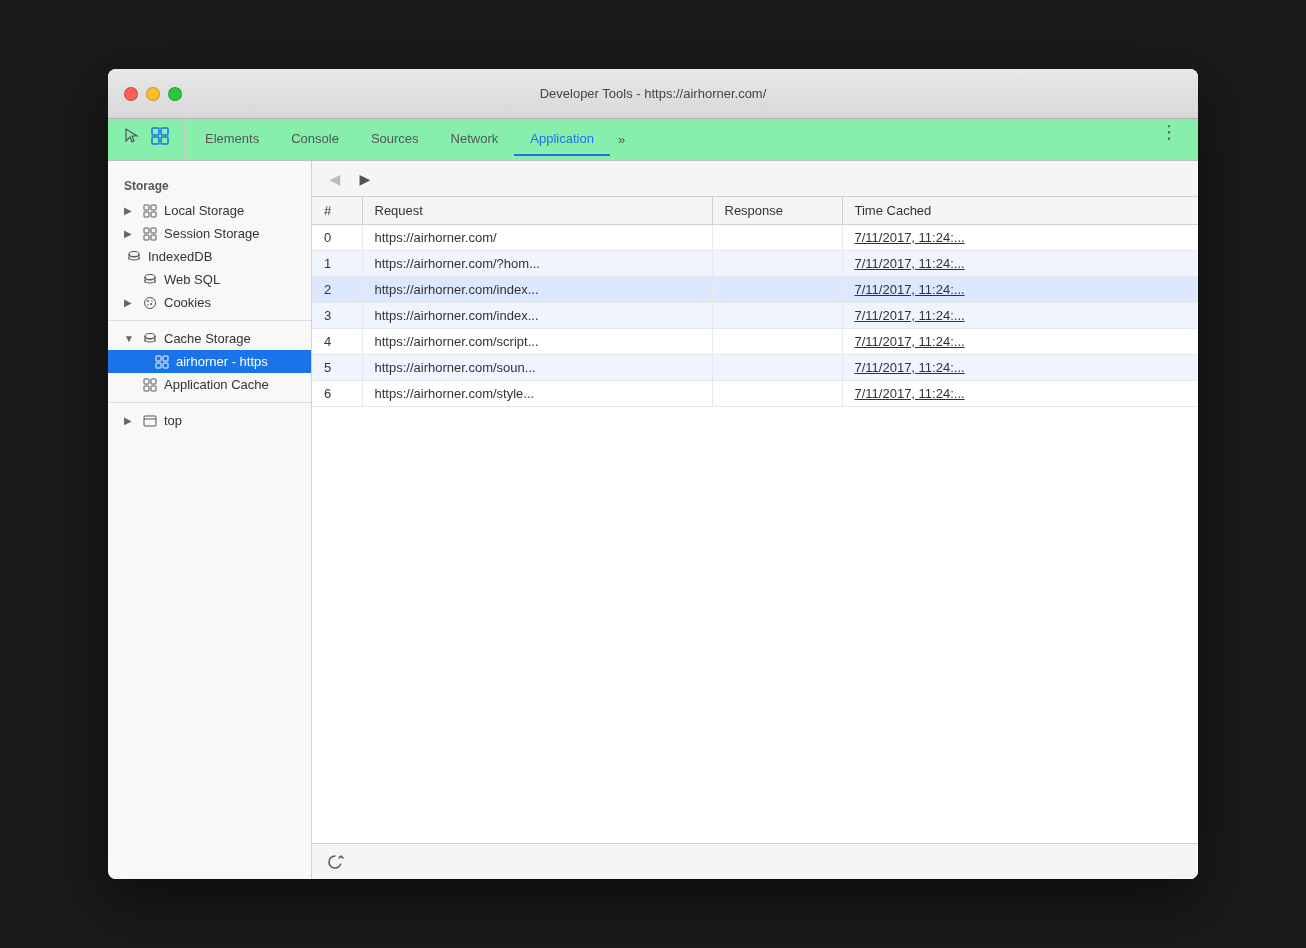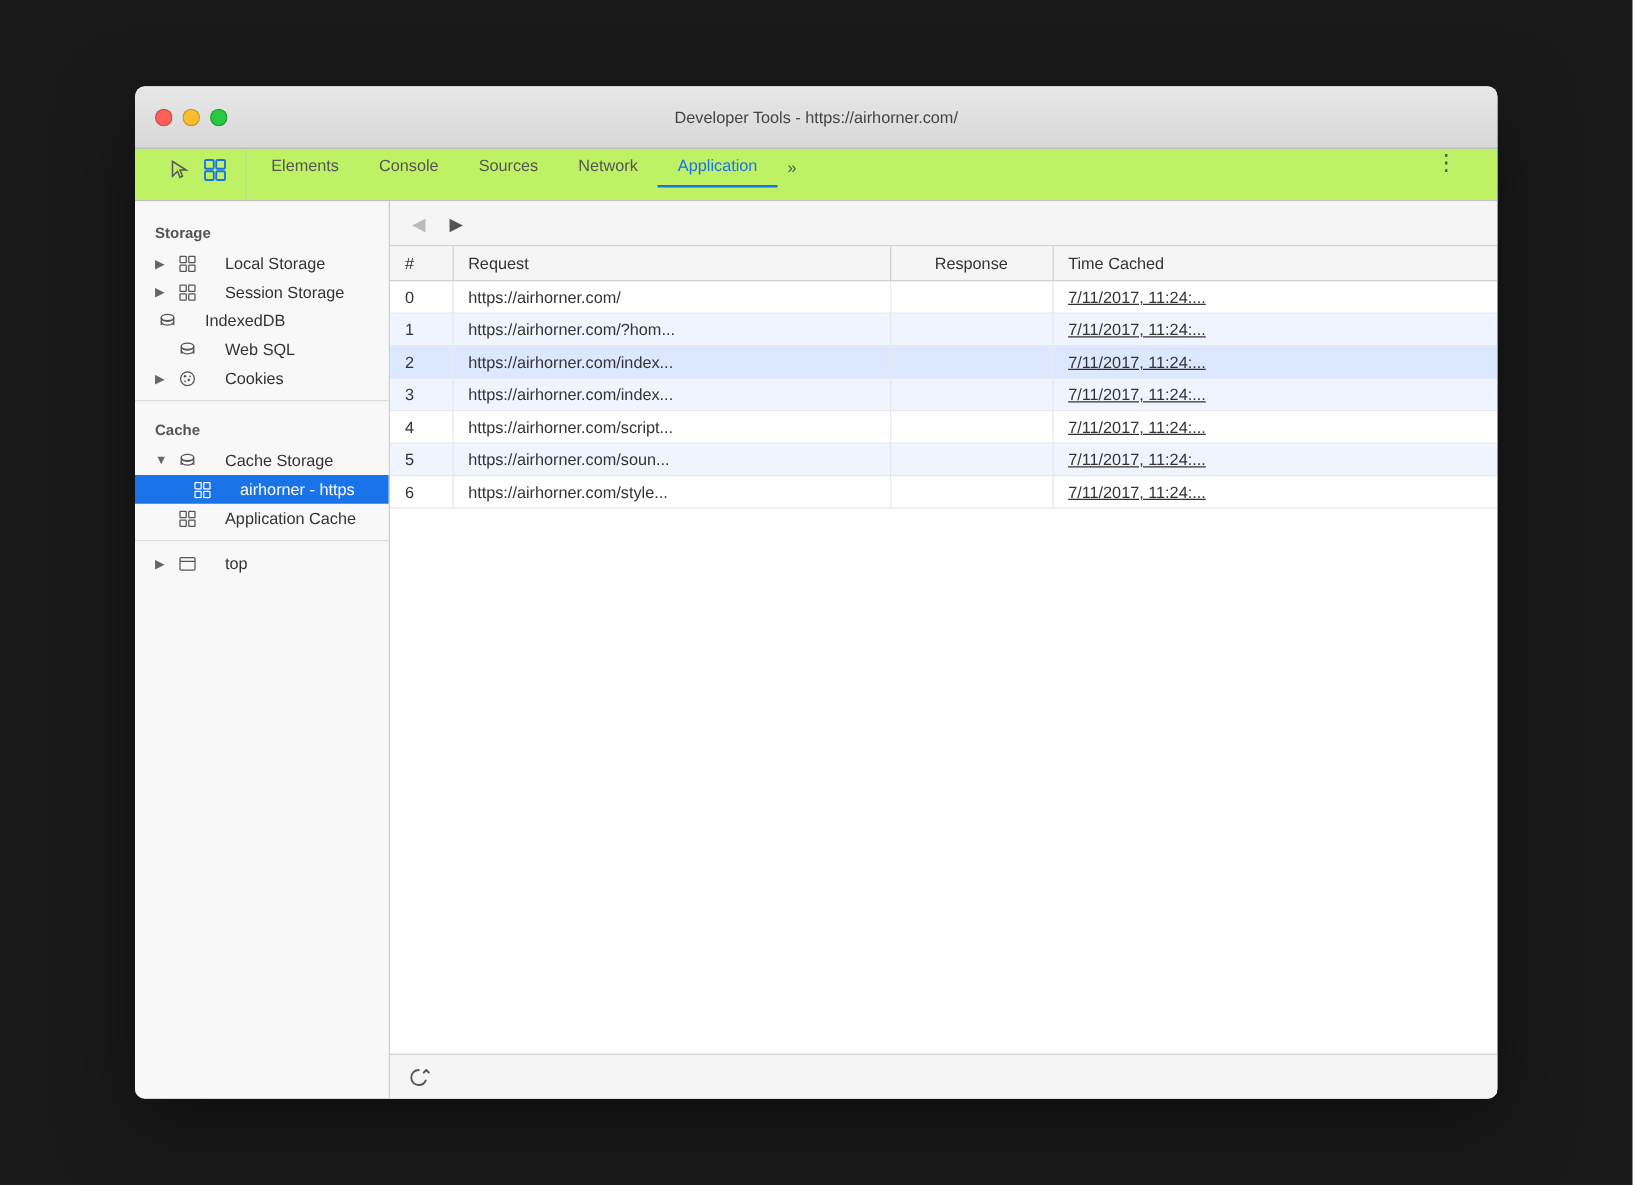--- a/index.html
+++ b/index.html
@@ -49,25 +49,25 @@
     .title-text {
       position: absolute;
       left: 50%;
       transform: translateX(-50%);
       font-size: 13px;
       color: #444;
       font-weight: 500;
     }
     
     .tab-bar {
-      background: #bef264;
+      background: #86efac;
       height: 42px;
       display: flex;
-      align-items: flex-start;
-      padding: 0 24px;
+      align-items: center;
+      padding: 0 12px;
       border-bottom: 1px solid #c0c0c0;
       flex-shrink: 0;
     }
     .tab-toolbar-left {
       display: flex;
       align-items: center;
       gap: 4px;
       padding-bottom: 8px;
       padding-right: 12px;
       border-right: 1px solid #ccc;
@@ -163,21 +163,20 @@
       font-size: 14px;
       color: #555;
       width: 16px;
       flex-shrink: 0;
       display: flex;
       align-items: center;
       justify-content: center;
     }
     .item-label {
       font-size: 13px;
-      margin-left: 16px;
     }
     
     .panel {
       flex: 1;
       display: flex;
       flex-direction: column;
       background: white;
       overflow: hidden;
     }
     .panel-toolbar {
@@ -239,21 +238,21 @@
       background: white;
     }
     tbody tr:nth-child(even) {
       background: #f0f4ff;
     }
     tbody tr:nth-child(3) {
       background: #dce8ff;
     }
     .col-num { width: 50px; }
     .col-request { width: 350px; }
-    .col-response { width: 130px; text-align: center; }
+    .col-response { width: 130px; }
     .col-time { flex: 1; }
     
     .bottom-toolbar {
       height: 36px;
       background: #f5f5f5;
       border-top: 1px solid #d0d0d0;
       display: flex;
       align-items: center;
       padding: 0 12px;
       flex-shrink: 0;
@@ -389,21 +388,20 @@
               <circle cx="8" cy="8" r="1" fill="#555"></circle>
               <circle cx="5" cy="9" r="0.7" fill="#555"></circle>
               <circle cx="9" cy="5" r="0.7" fill="#555"></circle>
             </svg>
         </span>
         <span class="item-label">Cookies</span>
       </div>
 
       <div class="sidebar-divider"></div>
 
-      <div class="sidebar-section-header">Cache</div>
 
       <div class="sidebar-item">
         <span class="expand-arrow expanded">▼</span>
         <span class="item-icon">
           <svg width="14" height="14" viewBox="0 0 14 14">
               <ellipse cx="7" cy="4" rx="5" ry="2.5" fill="none" stroke="#555" stroke-width="1"></ellipse>
               <path d="M2 4 Q2 7 7 7 Q12 7 12 4" fill="none" stroke="#555" stroke-width="1"></path>
               <path d="M2 7 Q2 10 7 10 Q12 10 12 7" fill="none" stroke="#555" stroke-width="1"></path>
               <line x1="2" y1="4" x2="2" y2="7" stroke="#555" stroke-width="1"></line>
               <line x1="12" y1="4" x2="12" y2="7" stroke="#555" stroke-width="1"></line>

